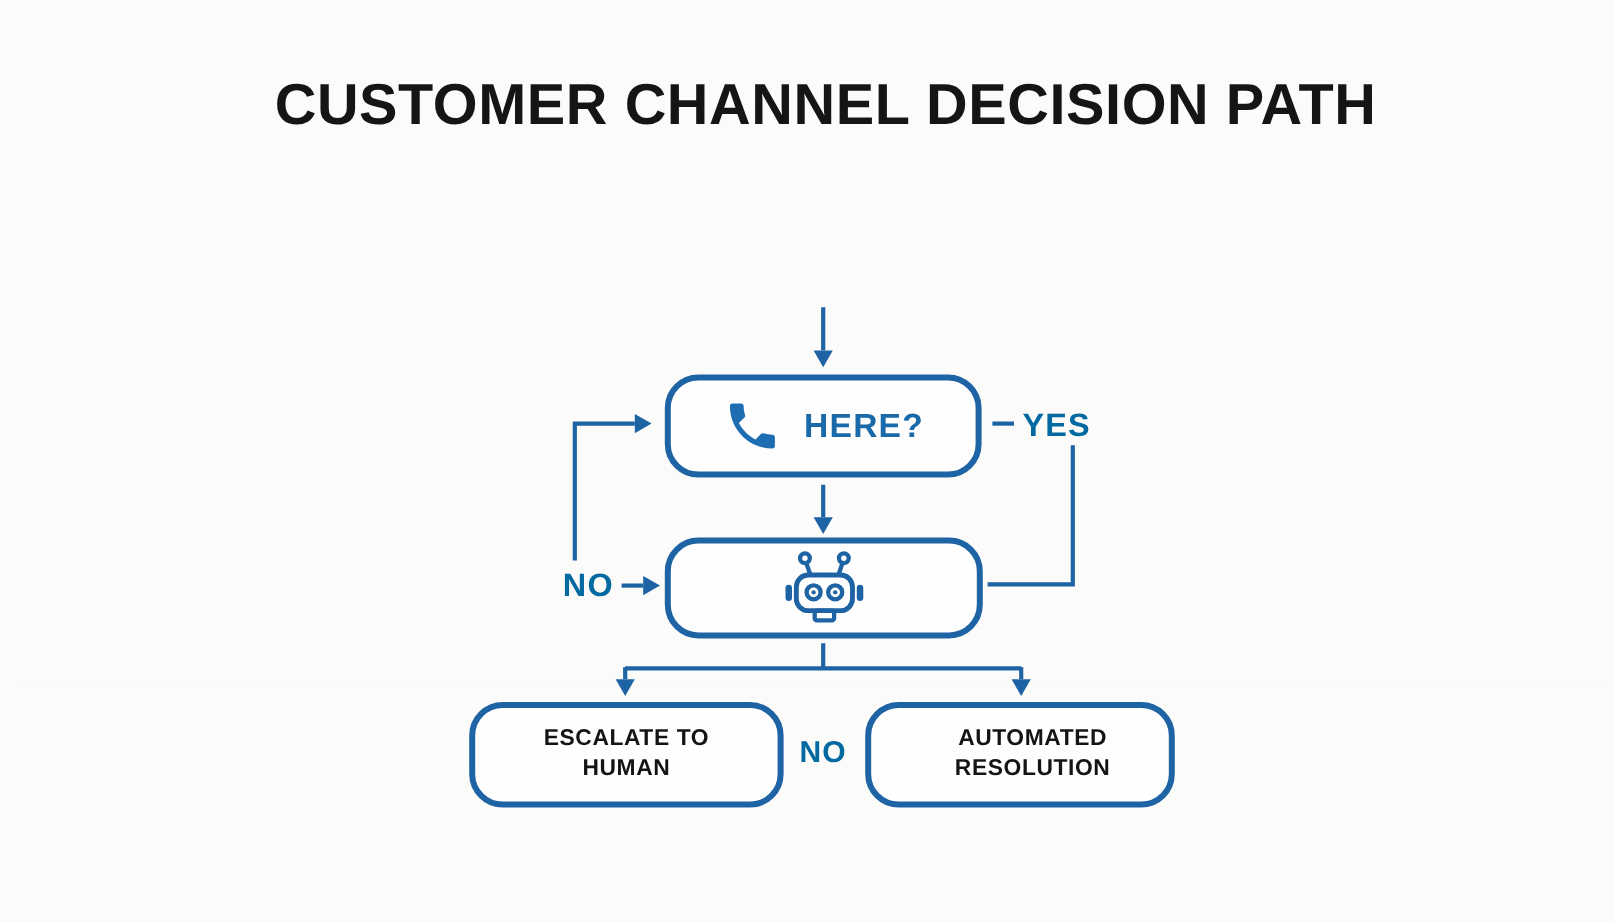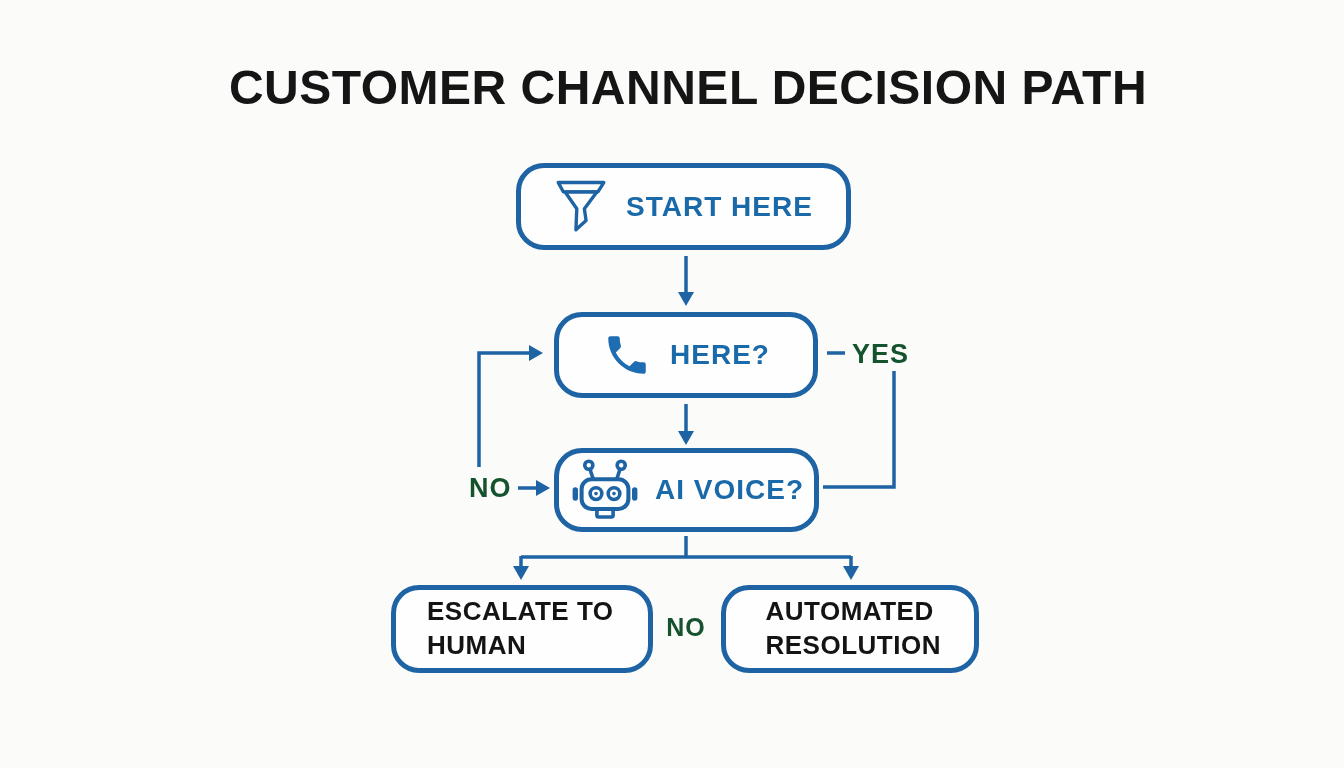--- a/index.html
+++ b/index.html
@@ -44,36 +44,37 @@
   }
   .node .nlabel {
     font-weight: bold;
     font-size: 28px;
     letter-spacing: 1px;
     color: #1a69a8;
     white-space: nowrap;
   }
   .node.terminal .nlabel {
     color: #141414;
-    font-size: 26px;
+    font-size: 19px;
     letter-spacing: 0.5px;
     line-height: 1.3;
+    text-align: center;
     white-space: normal;
   }
   .node-start    { left: 500px; top: 163px; width: 335px; height: 87px; }
   .node-phone    { left: 538px; top: 312px; width: 264px; height: 86px; }
   .node-aivoice  { left: 538px; top: 448px; width: 265px; height: 84px; gap: 14px; }
   .node-escalate { left: 375px; top: 585px; width: 262px; height: 88px; }
   .node-automated{ left: 705px; top: 585px; width: 258px; height: 88px; padding-left: 21px; }
   .node.terminal .nlabel { max-width: 190px; }
   .icon { display: flex; align-items: center; justify-content: center; }
   .edge-label {
     position: absolute;
     font-weight: bold;
-    color: #14532d;
+    color: #0369a1;
     letter-spacing: 1px;
   }
   .edge-label-yes       { left: 836px; top: 339px; font-size: 27px; }
   .edge-label-no-loop   { left: 453px; top: 473px; font-size: 27px; }
   .edge-label-no-bottom { left: 645px; top: 613px; width: 50px; text-align: center; font-size: 25px; }
 </style>
 </head>
 <body>
 
 <div class="canvas">
@@ -99,29 +100,20 @@
     <polygon points="520,480 520,496 534,488" fill="#1e63a4"></polygon>
 
     <path d="M670 536 V557" stroke="#1e63a4" stroke-width="3.5"></path>
     <path d="M505 557 H835" stroke="#1e63a4" stroke-width="3.5"></path>
     <path d="M505 556 V566" stroke="#1e63a4" stroke-width="3.5"></path>
     <polygon points="497,566 513,566 505,580" fill="#1e63a4"></polygon>
     <path d="M835 556 V566" stroke="#1e63a4" stroke-width="3.5"></path>
     <polygon points="827,566 843,566 835,580" fill="#1e63a4"></polygon>
   </svg>
 
-  <div class="node node-start">
-    <span class="icon">
-      <svg width="54" height="58" viewBox="0 0 64 68" fill="none">
-        <path d="M5 5 H59 L52 16 H11 Z" stroke="#1e63a4" stroke-width="4" stroke-linejoin="round"></path>
-        <path d="M13 16 H51 L36 36 L38 50 L26 61 L27 36 Z" stroke="#1e63a4" stroke-width="4" stroke-linejoin="round"></path>
-      </svg>
-    </span>
-    <span class="nlabel">START HERE</span>
-  </div>
 
   <div class="node node-phone">
     <span class="icon">
       <svg width="50" height="50" viewBox="0 0 24 24">
         <path d="M6.62 10.79c1.44 2.83 3.76 5.14 6.59 6.59l2.2-2.2c.27-.27.67-.36 1.02-.24 1.12.37 2.33.57 3.57.57.55 0 1 .45 1 1V20c0 .55-.45 1-1 1-9.39 0-17-7.61-17-17 0-.55.45-1 1-1h3.5c.55 0 1 .45 1 1 0 1.25.2 2.45.57 3.57.11.35.03.74-.25 1.02l-2.2 2.2z" fill="#1e6cb2"></path>
       </svg>
     </span>
     <span class="nlabel">HERE?</span>
   </div>
 
@@ -135,21 +127,20 @@
         <rect x="14" y="24" width="52" height="33" rx="11" stroke="#1e63a4" stroke-width="4.5"></rect>
         <rect x="4" y="33" width="6" height="15" rx="3" fill="#1e63a4"></rect>
         <rect x="70" y="33" width="6" height="15" rx="3" fill="#1e63a4"></rect>
         <circle cx="30" cy="40" r="6.5" stroke="#1e63a4" stroke-width="4"></circle>
         <circle cx="30" cy="40" r="2" fill="#1e63a4"></circle>
         <circle cx="50" cy="40" r="6.5" stroke="#1e63a4" stroke-width="4"></circle>
         <circle cx="50" cy="40" r="2" fill="#1e63a4"></circle>
         <rect x="31" y="57" width="18" height="9" rx="2" stroke="#1e63a4" stroke-width="4"></rect>
       </svg>
     </span>
-    <span class="nlabel">AI VOICE?</span>
   </div>
 
   <div class="node terminal node-escalate">
     <span class="nlabel">ESCALATE TO HUMAN</span>
   </div>
 
   <div class="node terminal node-automated">
     <span class="nlabel">AUTOMATED RESOLUTION</span>
   </div>
 

